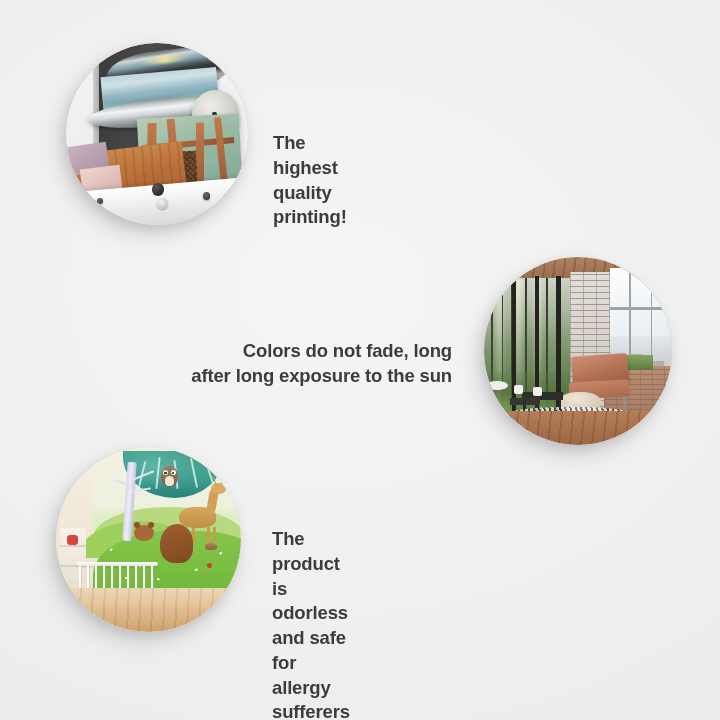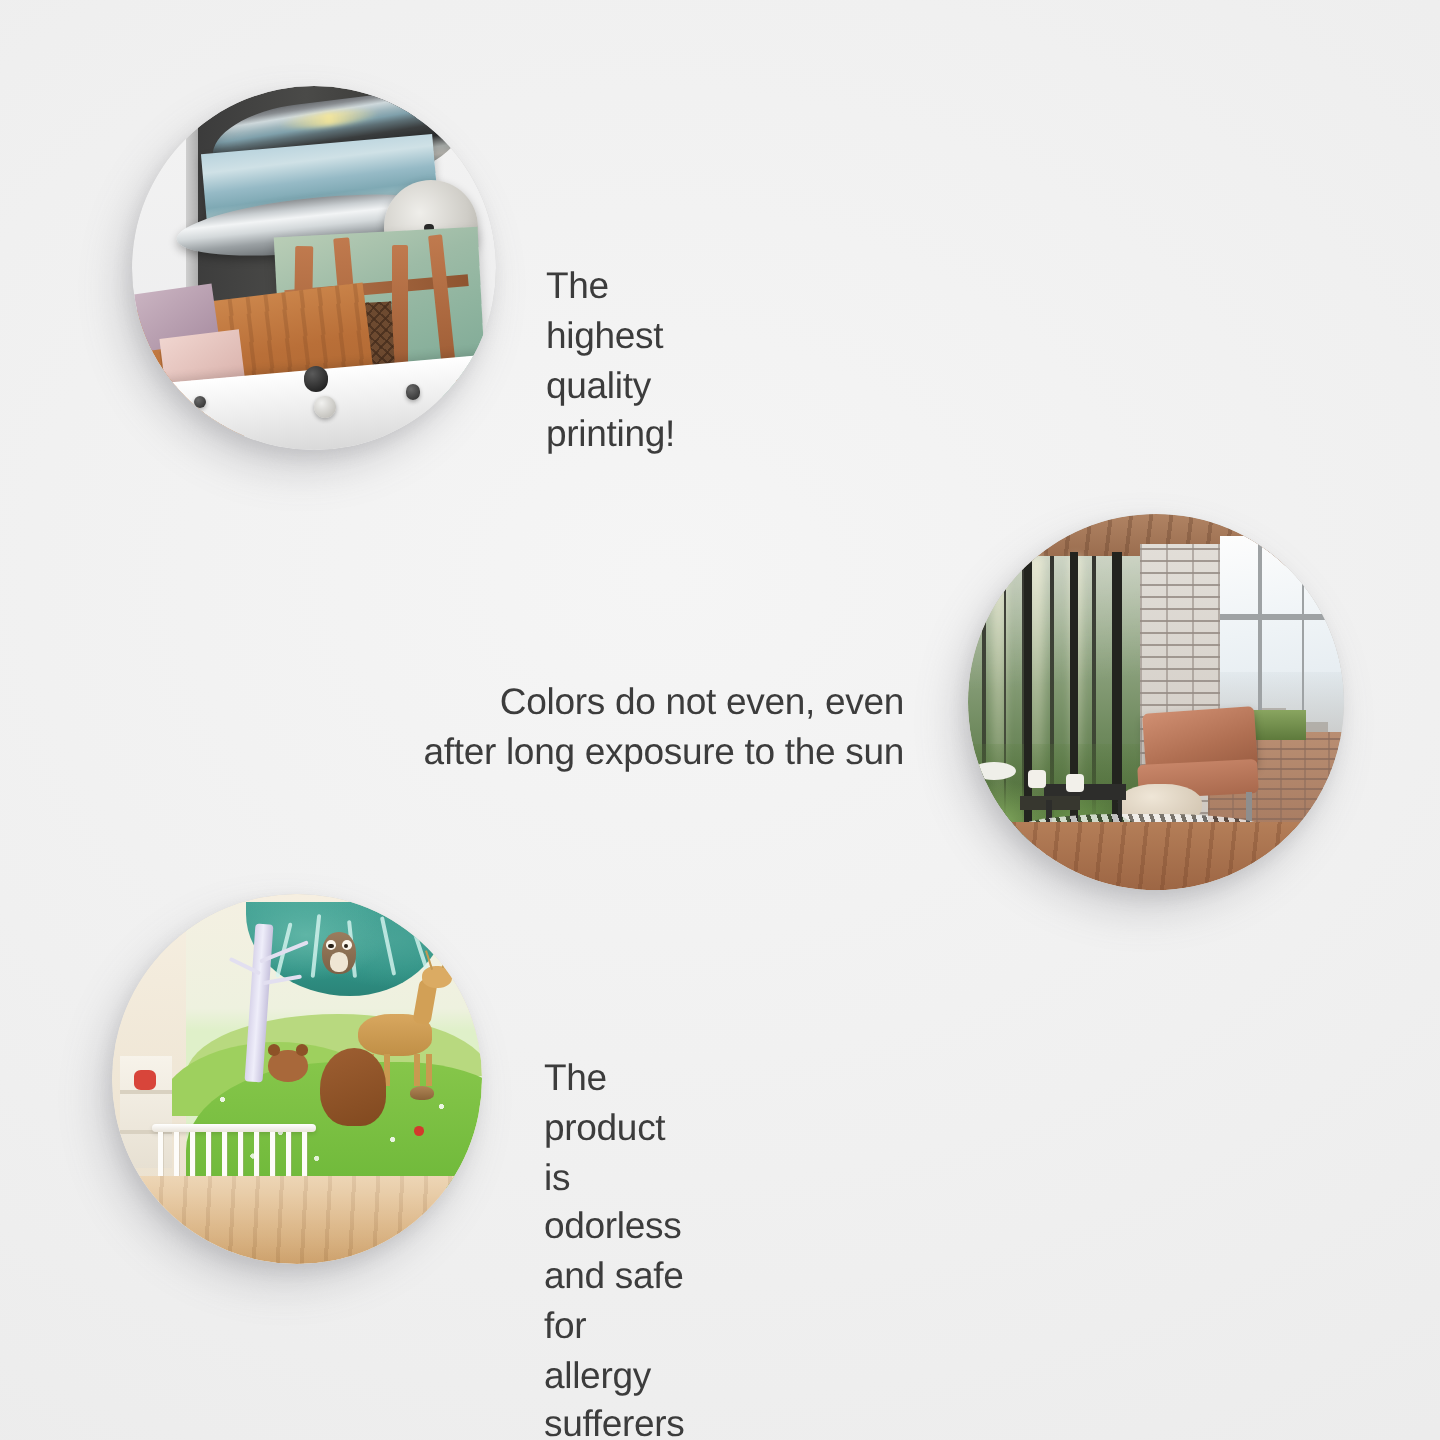--- a/index.html
+++ b/index.html
@@ -42,21 +42,21 @@
   .circle-inner {
     position: absolute;
     inset: 0;
     border-radius: 50%;
     overflow: hidden;
   }
 
   .caption {
     position: absolute;
     color: #3c3c3c;
-    font-weight: normal;
+    font-weight: bold;
     letter-spacing: -0.15px;
     line-height: 1.34;
     white-space: pre-line;
   }
 
   
   #c1 { left: 66px; top: 43px; width: 182px; height: 182px; }
 
   .press {
     position: absolute;
@@ -724,21 +724,21 @@
           <div class="cupwhite" style="left:16%;top:68%;"></div>
           <div class="cupwhite" style="left:26%;top:69%;"></div>
           <div class="lamp"></div>
 
           <div class="rug"></div>
           <div class="floor-wood"></div>
         </div>
       </div>
     </div>
 
-    <div class="caption" id="t2">Colors do not even, even
+    <div class="caption" id="t2">Colors do not fade, long
 after long exposure to the sun</div>
   </div>
 
   <div class="feature">
 
     <div class="circle-wrap" id="c3">
       <div class="circle-inner">
         <div class="nursery">
 
           <div class="n-wall"></div>

